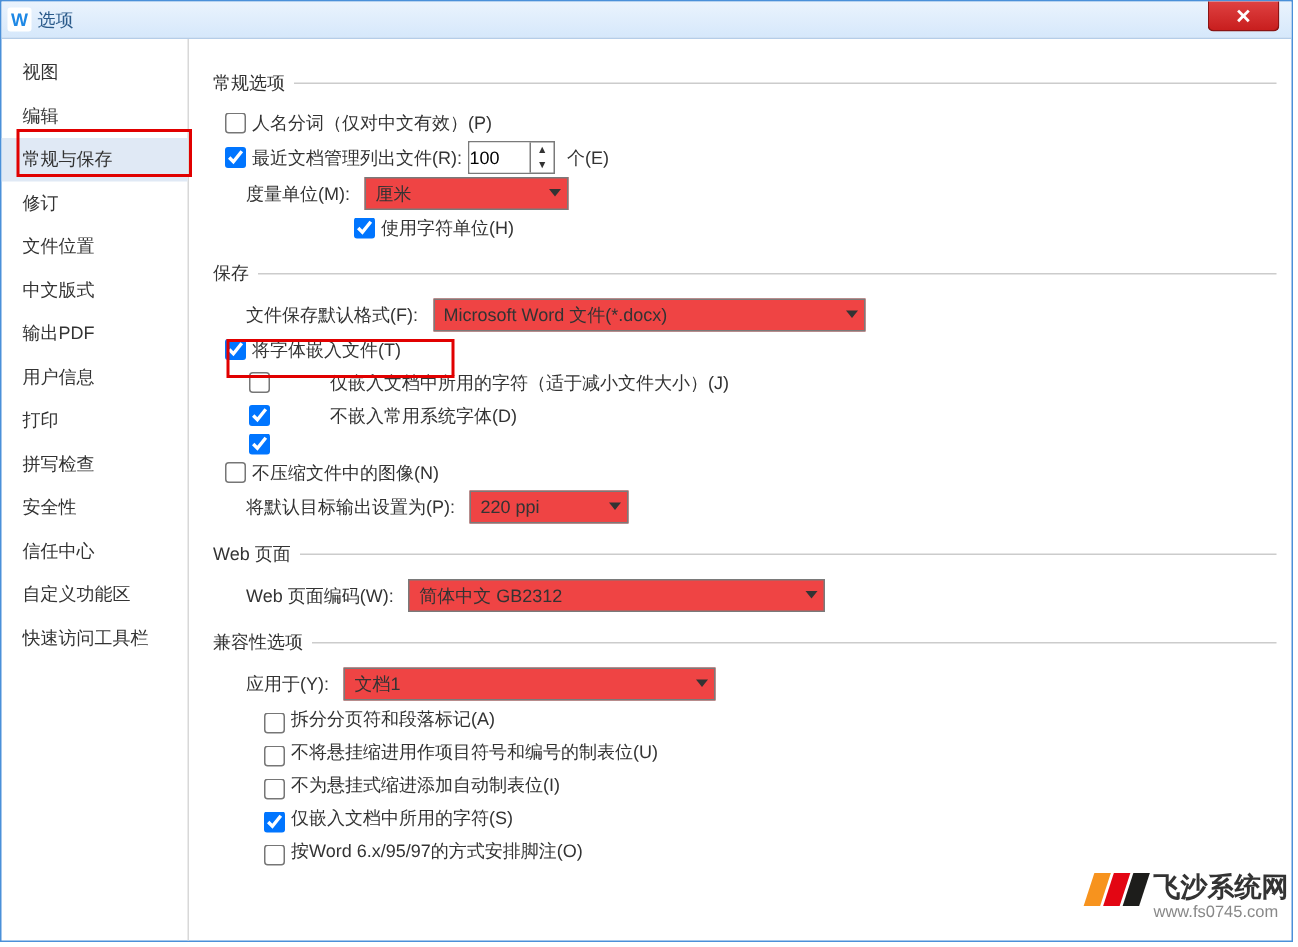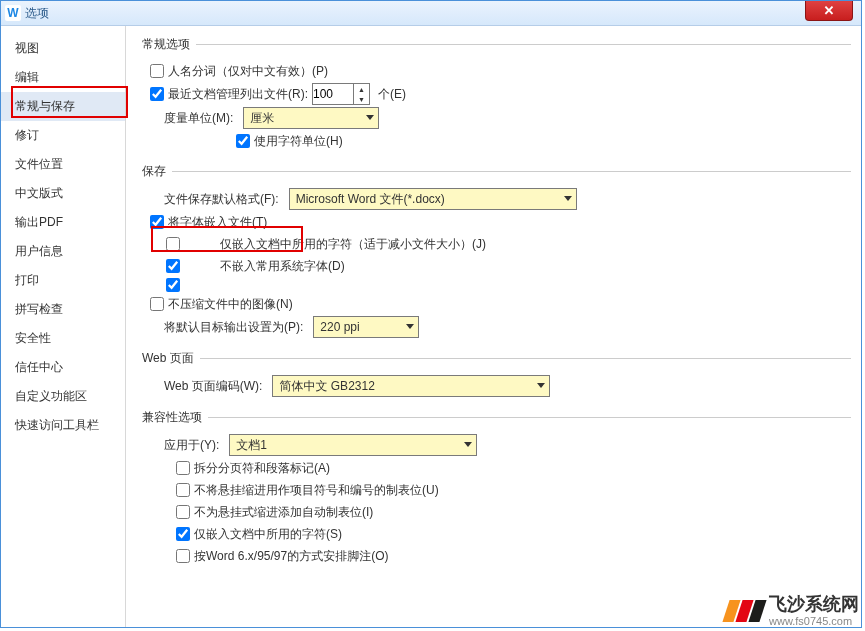--- a/index.html
+++ b/index.html
@@ -77,48 +77,49 @@
   .hl-red {
     position: absolute;
     border: 2px solid #e10000;
     pointer-events: none;
     background: none;
   }
   .content {
     flex: 1;
     padding: 6px 10px 0 10px;
     overflow: auto;
+    margin-top: 11px;
   }
   fieldset {
     border: none;
     border-top: 1px solid #ccc;
     margin: 4px 0 10px 0;
     padding: 6px 0 0 0;
   }
   legend { padding: 0 6px; color: #333; }
   .row {
     display: flex;
     align-items: center;
     margin: 2px 0 2px 14px;
     line-height: 20px;
   }
   .row.indent { margin-left: 30px; gap: 36px; }
-  .row.indent2 { margin-left: 40px; }
+  .row.indent2 { margin-left: 40px; align-items: flex-end; }
   .row label { margin-left: 4px; }
   .row .rlabel { margin-right: 6px; margin-left: 14px; }
   input[type=checkbox] {
     width: 14px; height: 14px; margin: 0;
   }
   .select {
     border: 1px solid #7a7a7a;
     height: 20px;
     display: inline-flex;
     align-items: center;
     padding: 0 18px 0 6px;
-    background: #fef9c3;
+    background: #ef4444;
     position: relative;
     margin-left: 4px;
   }
   .select::after {
     content: "";
     position: absolute;
     right: 4px;
     top: 7px;
     border-left: 4px solid transparent;
     border-right: 4px solid transparent;
@@ -150,23 +151,23 @@
     align-items:center;
     justify-content:center;
     font-size: 7px;
     line-height: 7px;
   }
   .sp-up::before { content:"▲"; }
   .sp-dn::before { content:"▼"; }
   .watermark {
     position: absolute;
     right: 2px;
-    bottom: 0px;
-    display: flex;
-    align-items: center;
+    bottom: 13px;
+    display: flex;
+    align-items: flex-start;
     gap: 2px;
     pointer-events: none;
   }
   .watermark .logo {
     display: flex;
     gap: 2px;
   }
   .watermark .logo span {
     width: 11px; height: 22px;
     display: inline-block;

